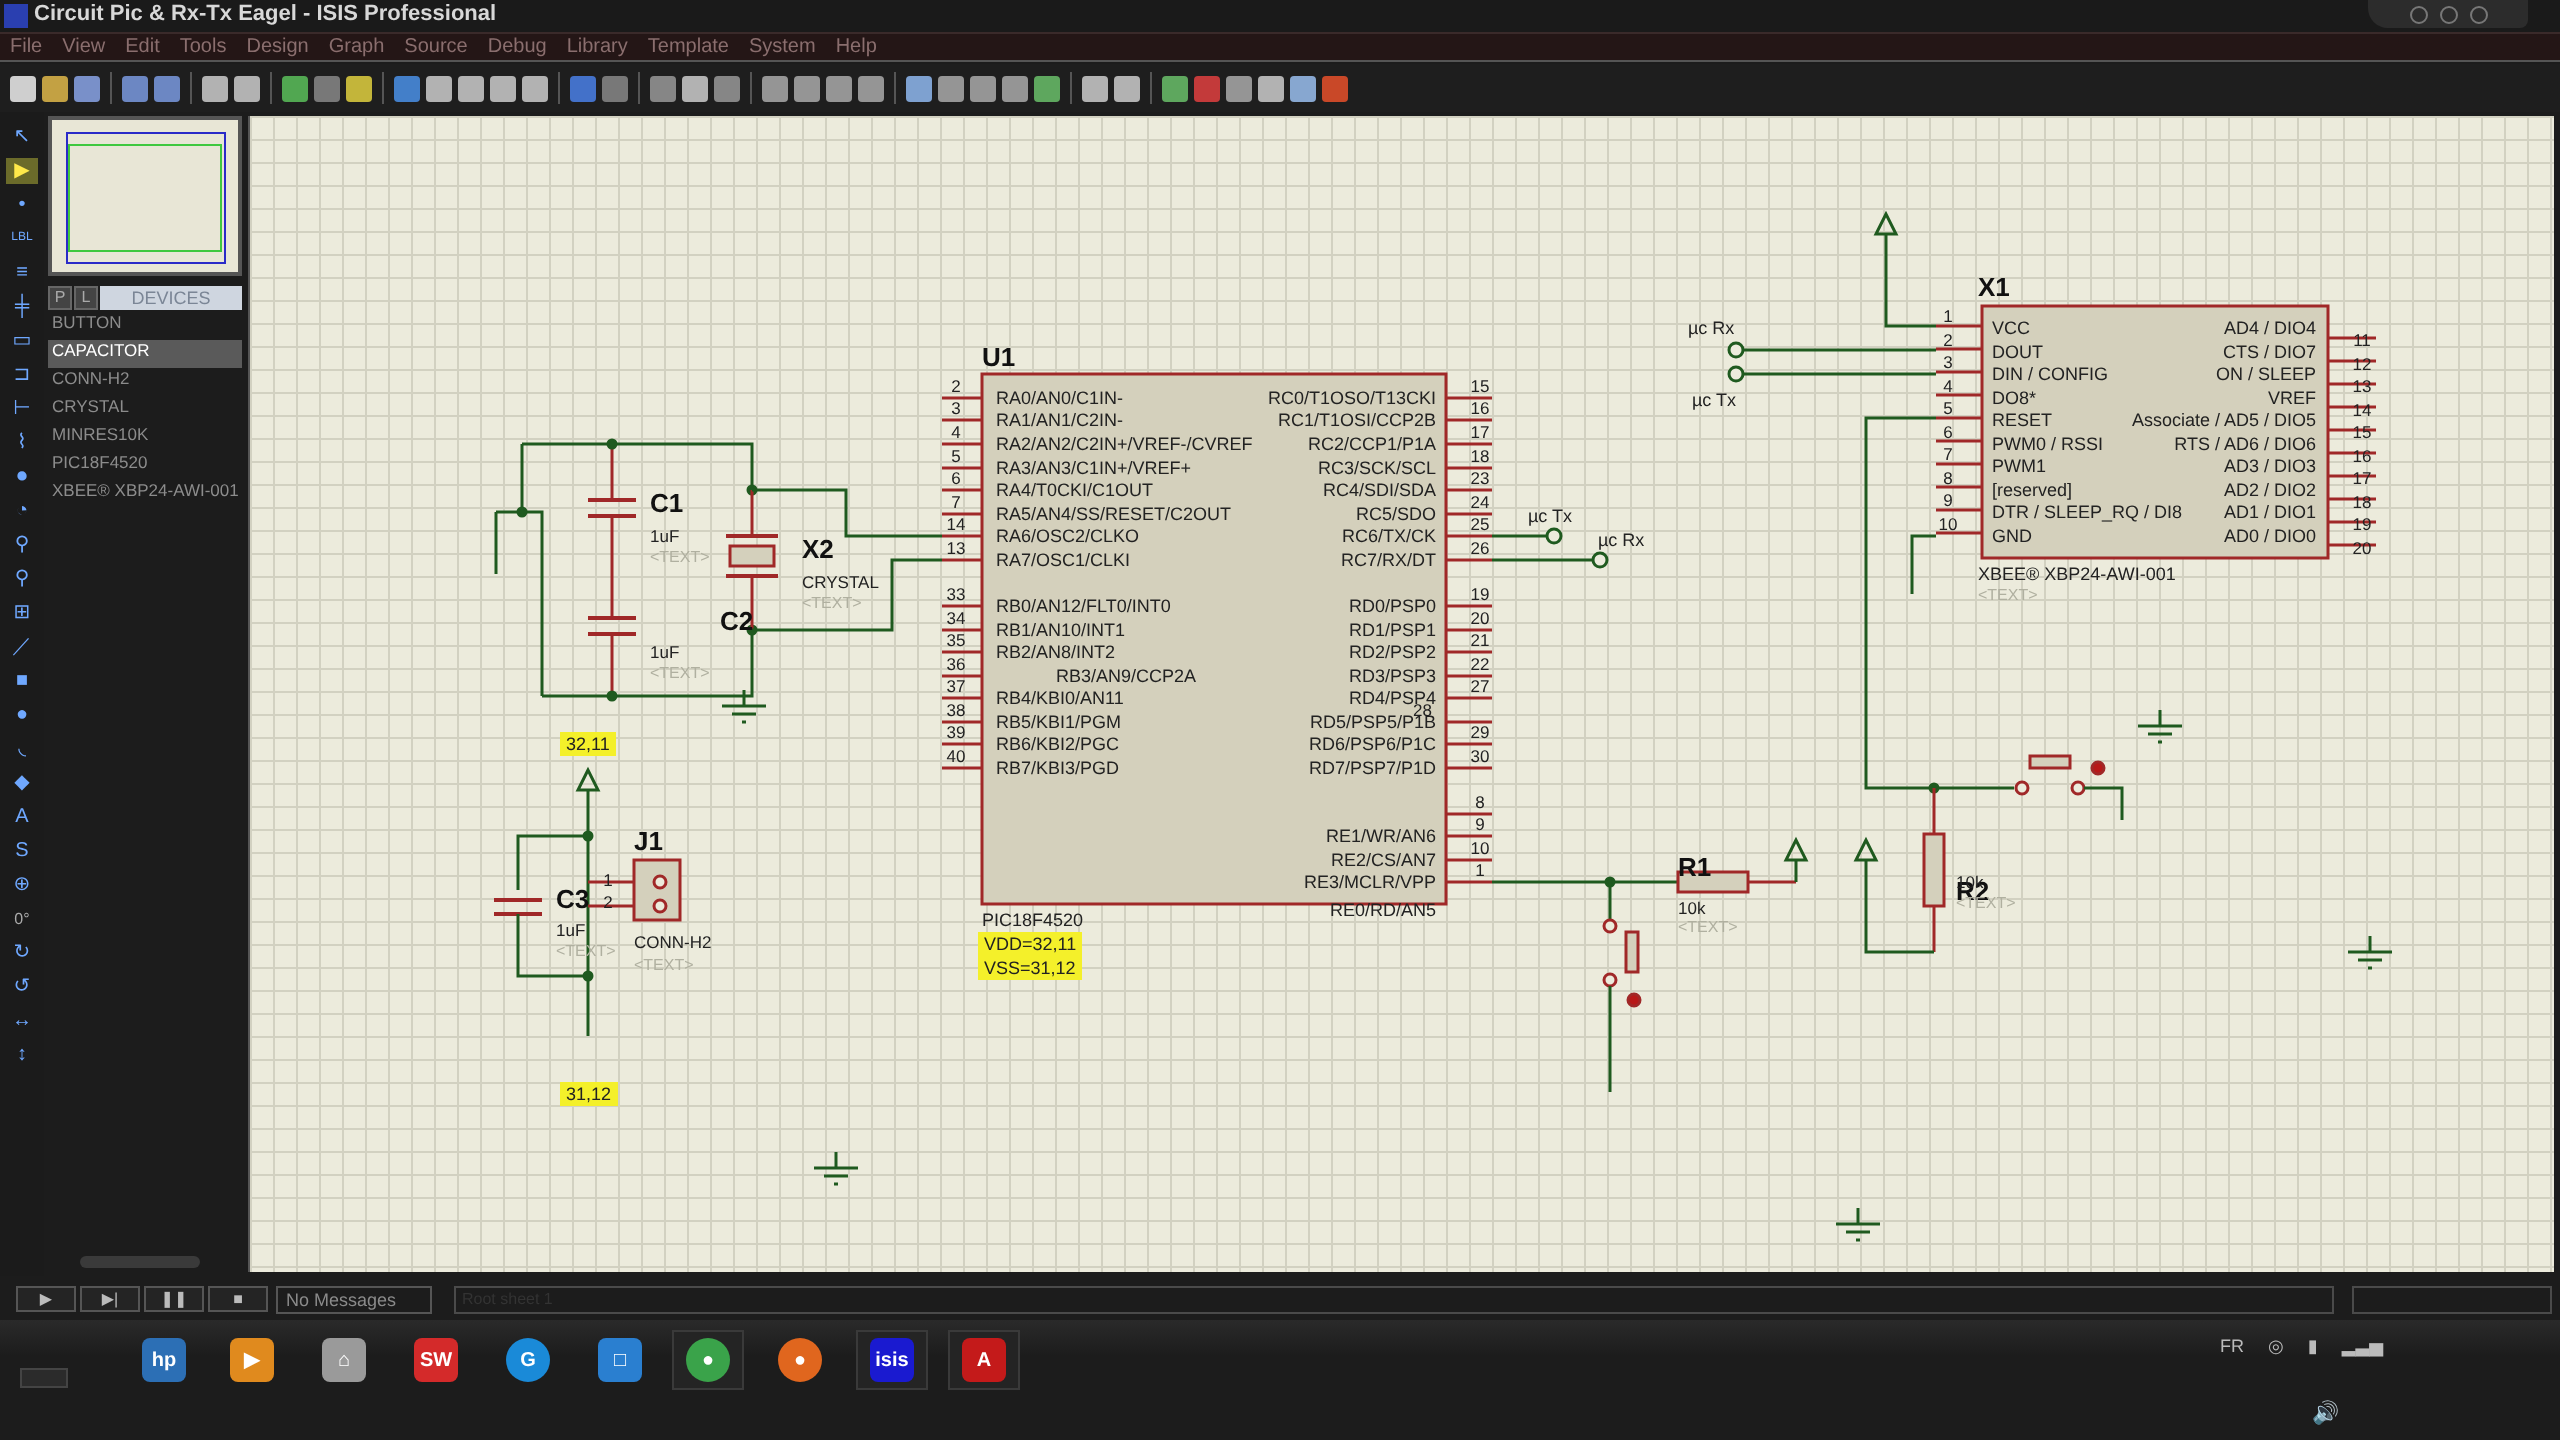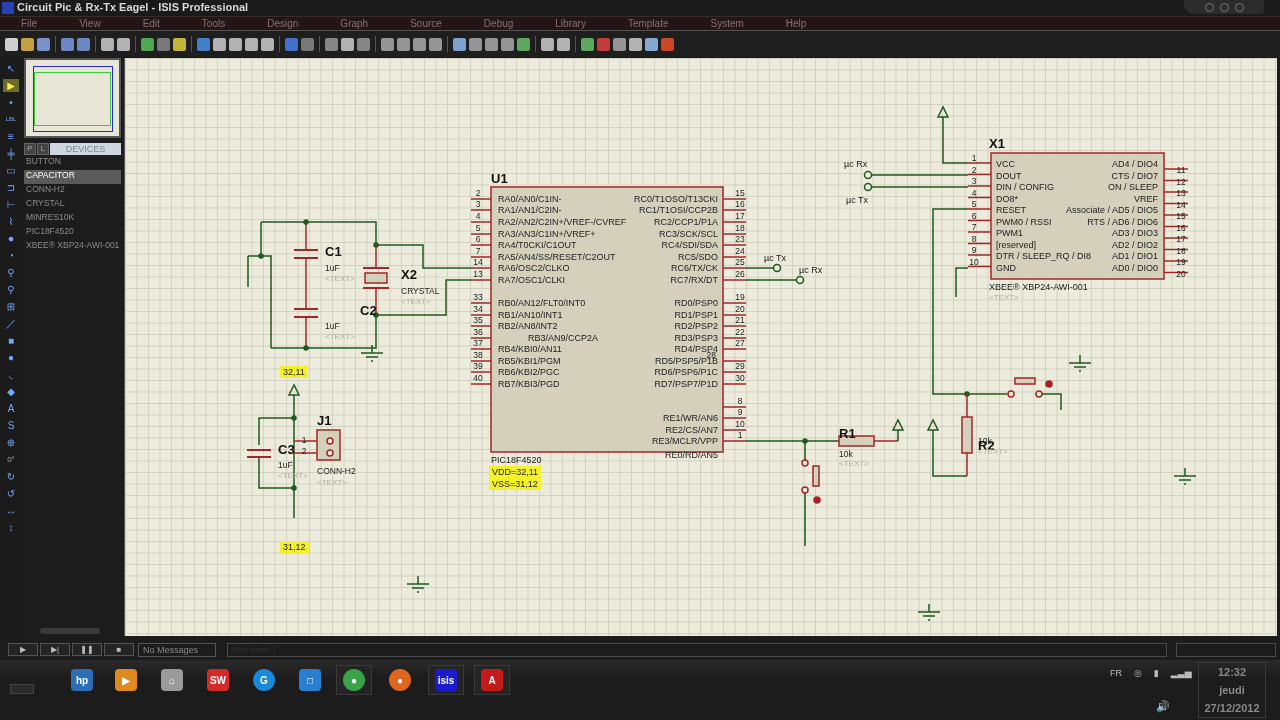--- a/index.html
+++ b/index.html
@@ -3,21 +3,21 @@
 <meta charset="utf-8">
 <style>
 *{box-sizing:border-box;margin:0;padding:0}
 body{width:1280px;height:720px;overflow:hidden;background:#1c1c1c;font-family:"Liberation Sans",sans-serif;position:relative}
 #titlebar{position:absolute;left:0;top:0;width:1280px;height:16px;background:#1a1a1a;color:#d8d8d8;font-size:11px}
 #titlebar .title{position:absolute;left:17px;top:1px;font-weight:bold}
 #titlebar .app-icon{position:absolute;left:2px;top:2px;width:12px;height:12px;background:#2a3fb0}
 #titlebar .winbtns{position:absolute;right:16px;top:0;width:80px;height:14px;background:#2c2c2c;border-radius:0 0 4px 10px;display:flex;gap:6px;justify-content:center;align-items:center}
 #titlebar .winbtns span{width:9px;height:9px;border-radius:50%;border:1px solid #777;display:block}
 #menubar{position:absolute;left:0;top:16px;width:1280px;height:15px;background:#241616;border-top:1px solid #3a2a2a;border-bottom:1px solid #555;display:flex;font-size:10px;color:#8a6e6e}
-#menubar .mi{padding:1px 21px}
+#menubar .mi{padding:1px 5px}
 #toolbar{position:absolute;left:0;top:32px;width:1280px;height:24px;background:#1e1e1e;display:flex;align-items:center;padding-left:5px;gap:3px}
 #toolbar .tb{width:13px;height:13px;border-radius:2px;display:flex;align-items:center;justify-content:center;font-size:10px;color:#cfd8ff}
 #toolbar .sep{width:1px;height:16px;background:#555;margin:0 2px}
 #lefttools{position:absolute;left:0;top:56px;width:22px;height:582px;background:#1b1b1b;display:flex;flex-direction:column;align-items:center;gap:4px;padding-top:6px}
 #lefttools .lt{width:12px;height:13px;font-size:10px;color:#6fa8ff;text-align:center;line-height:13px}
 #lefttools .lt.active{background:#6b6b2a;color:#ffe94a;width:16px}
 #devpanel{position:absolute;left:24px;top:58px;width:97px;height:578px;background:#1c1c1c}
 #overview{position:absolute;left:0;top:0;width:97px;height:80px;background:#e8e6d6;border:2px solid #555}
 #overview .outer{position:absolute;left:7px;top:6px;width:80px;height:66px;border:1px solid #2a2ac8}
 #overview .inner{position:absolute;left:8px;top:12px;width:77px;height:54px;border:1px solid #3fc83f}
@@ -501,25 +501,20 @@
 
 <div id="taskbar">
   <div class="start"></div>
   <div id="tray">
     <span>FR</span>
     <span>◎</span>
     <span>▮</span>
     <span>▂▃▅</span>
   </div>
   <span id="vol">🔊</span>
-  <div id="clock">
-    <div>12:32</div>
-    <div>jeudi</div>
-    <div>27/12/2012</div>
-  </div>
 <div class="ti" style="left: 64px;">
       <div class="ic" style="background: rgb(44, 111, 181);">hp</div>
     </div>
     <div class="ti" style="left: 108px;">
       <div class="ic" style="background: rgb(224, 138, 30);">▶</div>
     </div>
     <div class="ti" style="left: 154px;">
       <div class="ic" style="background: rgb(154, 154, 154);">⌂</div>
     </div>
     <div class="ti" style="left: 200px;">

